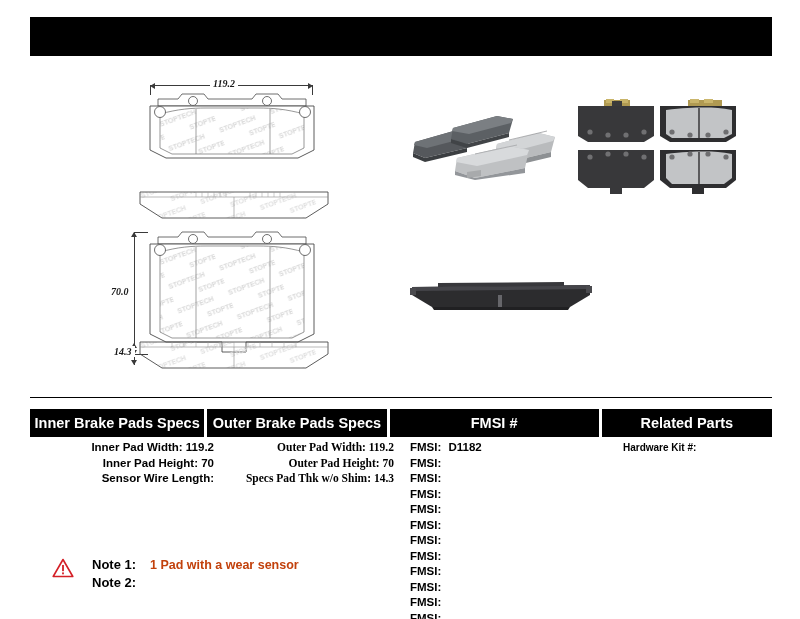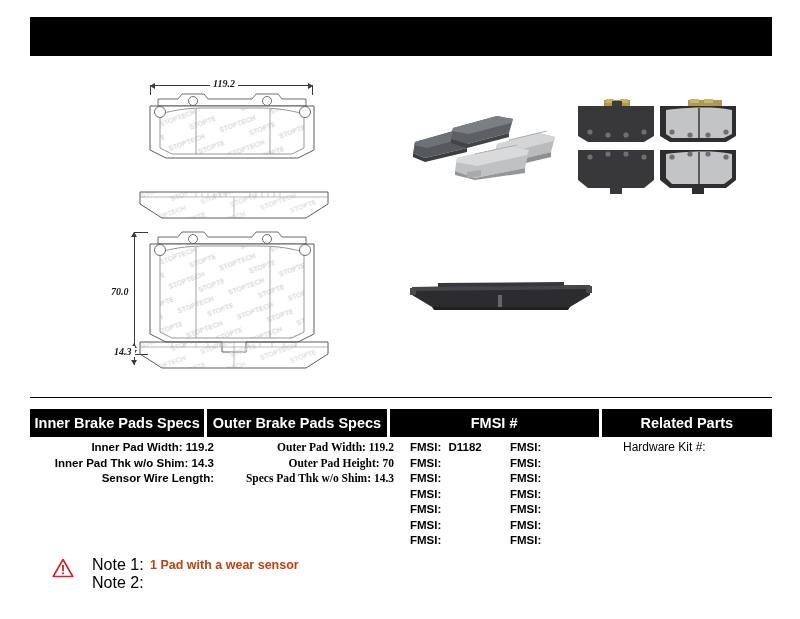--- a/index.html
+++ b/index.html
@@ -125,32 +125,33 @@
     line-height: 15.5px;
     white-space: nowrap;
   }
 
   .fmsi-grid {
     padding-left: 8px;
   }
   .fmsi-row {
     display: flex;
     line-height: 15.5px;
+    flex-direction: column;
   }
   .fmsi-cell {
     font-size: 11.5px;
     font-weight: bold;
     width: 100px;
     white-space: nowrap;
   }
   .fmsi-cell .val { font-weight: bold; padding-left: 4px; }
 
   .rel-line {
-    font-size: 12px;
-    font-weight: normal;
+    font-size: 10px;
+    font-weight: bold;
     padding-left: 10px;
     line-height: 15.5px;
     white-space: nowrap;
   }
 
   
   .notes {
     position: absolute;
     left: 52px;
     top: 556px;
@@ -158,22 +159,22 @@
     align-items: flex-start;
   }
   .warn-icon { margin-top: 2px; margin-right: 18px; }
   .notes-text { }
   .note-row {
     display: flex;
     line-height: 18px;
     white-space: nowrap;
   }
   .note-label {
-    font-size: 16px;
-    font-weight: normal;
+    font-size: 13px;
+    font-weight: bold;
     width: 54px;
   }
   .note-value {
     font-size: 12.5px;
     font-weight: bold;
     color: #c2410c;
     padding-left: 4px;
   }
 </style>
 </head>
@@ -390,22 +391,22 @@
   </div>
 
   <div class="tbody">
 
     <div class="col col-inner">
       <div class="spec-line">
         <span>Inner Pad Width:</span>
         <span>119.2</span>
       </div>
       <div class="spec-line">
-        <span>Inner Pad Thk w/o Shim:</span>
-        <span>14.3</span>
+        <span>Inner Pad Height:</span>
+        <span>70</span>
       </div>
       <div class="spec-line">
         <span>Sensor Wire Length:</span>
         <span></span>
       </div>
     </div>
 
     <div class="col col-outer">
       <div class="spec-line">
         <span>Outer Pad Width:</span>

